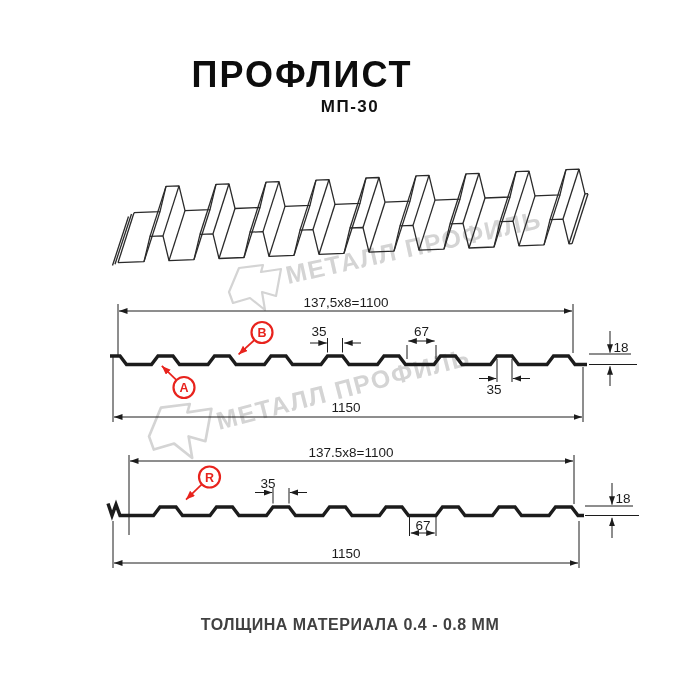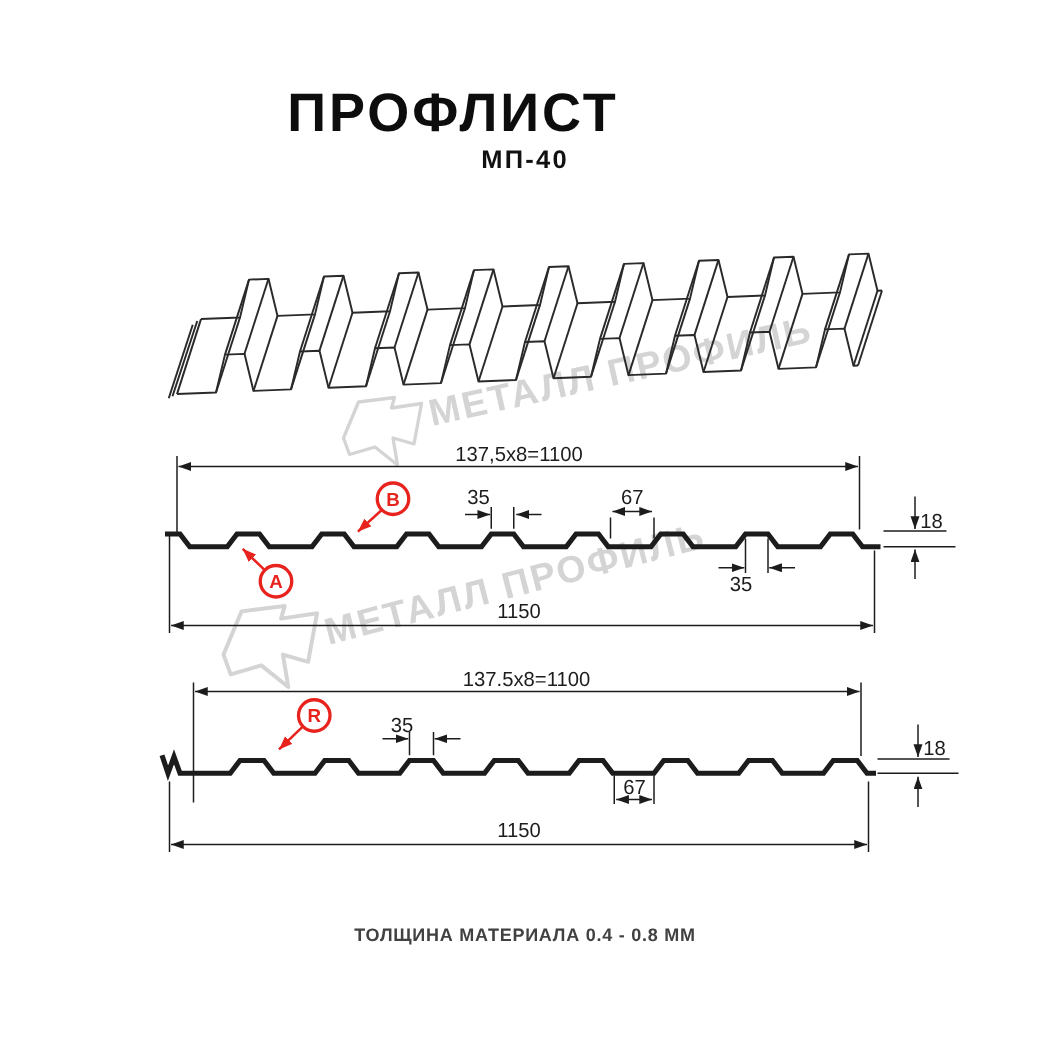--- a/index.html
+++ b/index.html
@@ -4,42 +4,42 @@
 <style>
   :root{ --ink:#1c1c1c; --red:#e8231d; --wm:#d4d4d4; }
   html,body{margin:0;padding:0;background:#fff;}
   #page{position:relative;width:700px;height:700px;background:#fff;overflow:hidden;
         font-family:"Liberation Sans",sans-serif;}
   .title{position:absolute;top:54px;left:0;width:604px;text-align:center;
          font-size:36px;font-weight:700;letter-spacing:2px;color:#0d0d0d;}
   .subtitle{position:absolute;top:97px;left:0;width:700px;text-align:center;
          font-size:17px;font-weight:600;letter-spacing:1.5px;color:#111;}
   .footer{position:absolute;top:616px;left:0;width:700px;text-align:center;
-         font-size:12px;font-weight:600;letter-spacing:0.5px;color:#414141;}
+         font-size:16px;font-weight:600;letter-spacing:0.5px;color:#414141;}
   svg{position:absolute;top:0;left:0;}
   .profile{fill:none;stroke:var(--ink);stroke-width:3.4;stroke-linejoin:miter;}
   .thin{stroke:var(--ink);stroke-width:1;}
   .dim{stroke:var(--ink);stroke-width:1;fill:none;}
   .dimtext{font-family:"Liberation Sans",sans-serif;font-size:13.5px;fill:var(--ink);}
   .redln{stroke:var(--red);stroke-width:1.7;fill:none;}
   .redcirc{stroke:var(--red);stroke-width:2.2;fill:none;}
   .lbltext{font-family:"Liberation Sans",sans-serif;font-size:12.5px;font-weight:700;fill:var(--red);}
   .wmtext{font-family:"Liberation Sans",sans-serif;font-size:25px;font-weight:700;
           letter-spacing:1.5px;fill:var(--wm);}
   .wmlogo{stroke:var(--wm);stroke-width:2.2;fill:none;stroke-linejoin:round;}
   .sl{stroke:#2a2a2a;stroke-width:1.3;fill:none;stroke-linejoin:round;}
   #ah path,#ahs path{fill:var(--ink);} #rah path{fill:var(--red);}
 </style>
 </head>
 <body>
 
 <div id="page">
 
   <div class="title">ПРОФЛИСТ</div>
-  <div class="subtitle">МП-40</div>
+  <div class="subtitle">МП-30</div>
 
   <svg width="700" height="700" viewBox="0 0 700 700">
     <defs>
       <marker id="ah" markerUnits="userSpaceOnUse" markerWidth="9" markerHeight="7" refX="8.5" refY="3" orient="auto">
         <path d="M0,0L8.5,3L0,6Z"></path>
       </marker>
       <marker id="ahs" markerUnits="userSpaceOnUse" markerWidth="9" markerHeight="7" refX="8.5" refY="3" orient="auto-start-reverse">
         <path d="M0,0L8.5,3L0,6Z"></path>
       </marker>
       <marker id="rah" markerUnits="userSpaceOnUse" markerWidth="10" markerHeight="8" refX="9" refY="3.5" orient="auto">

